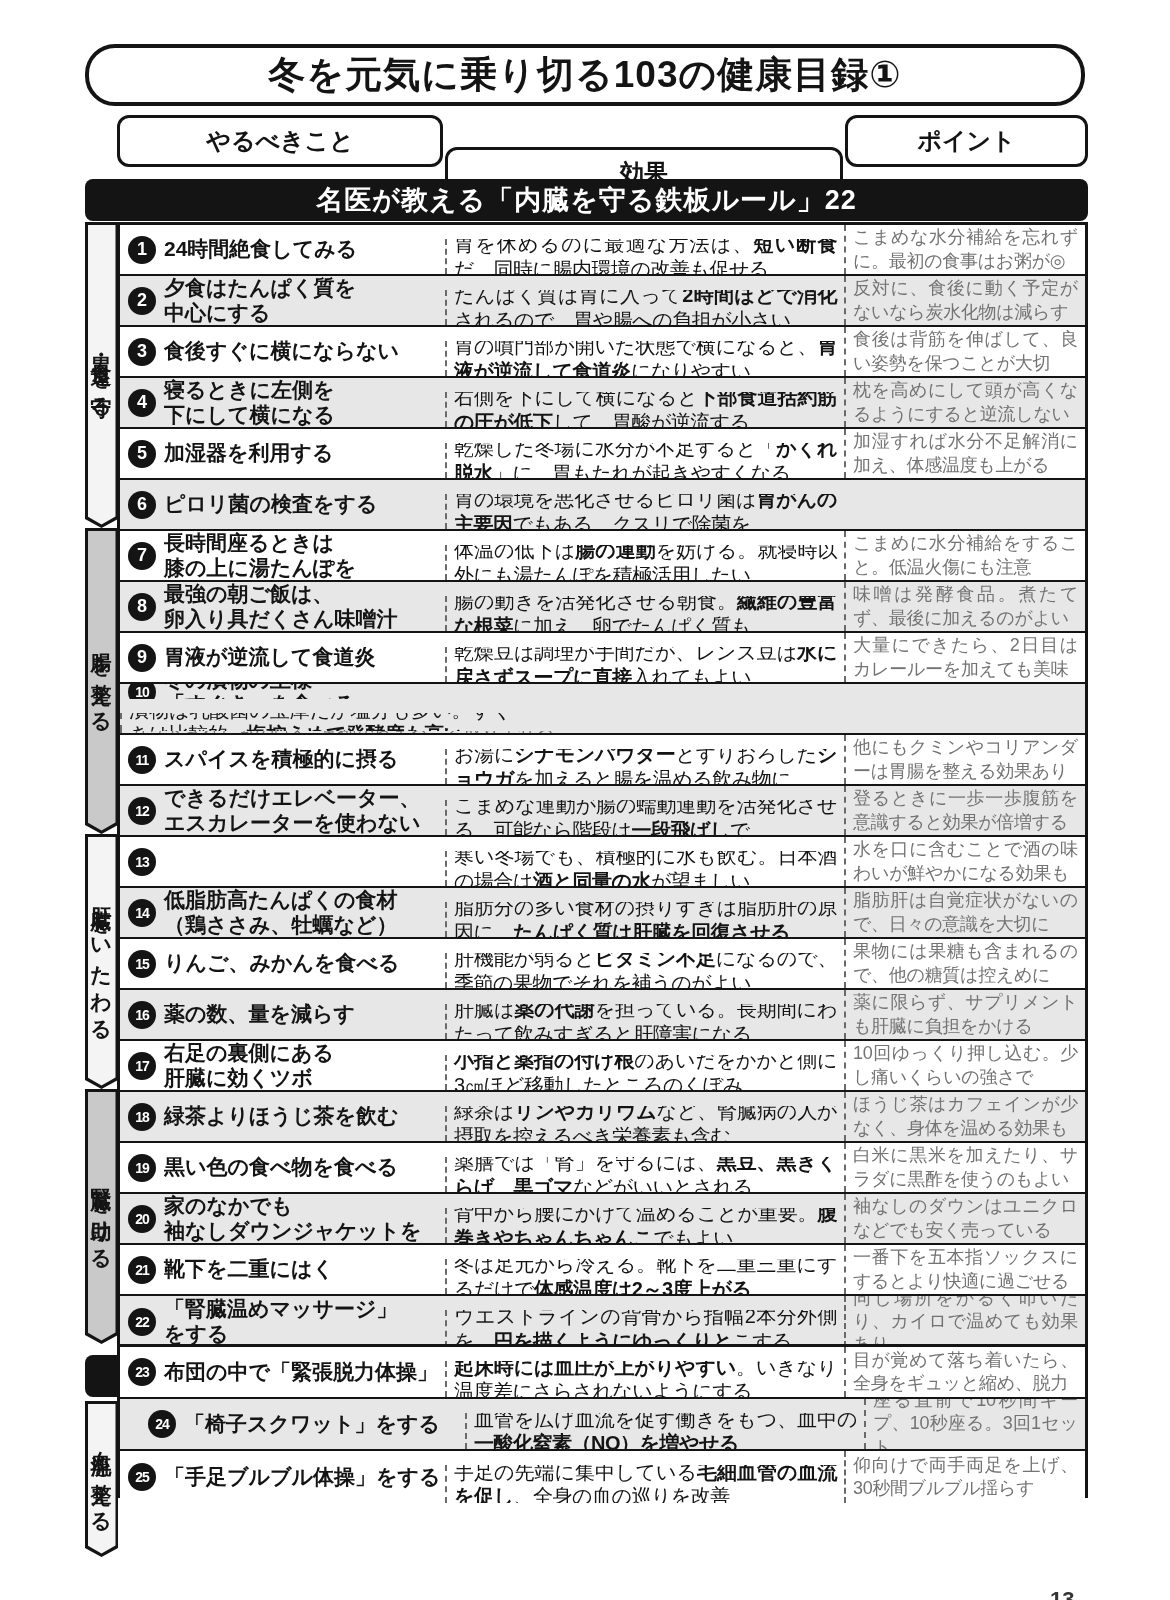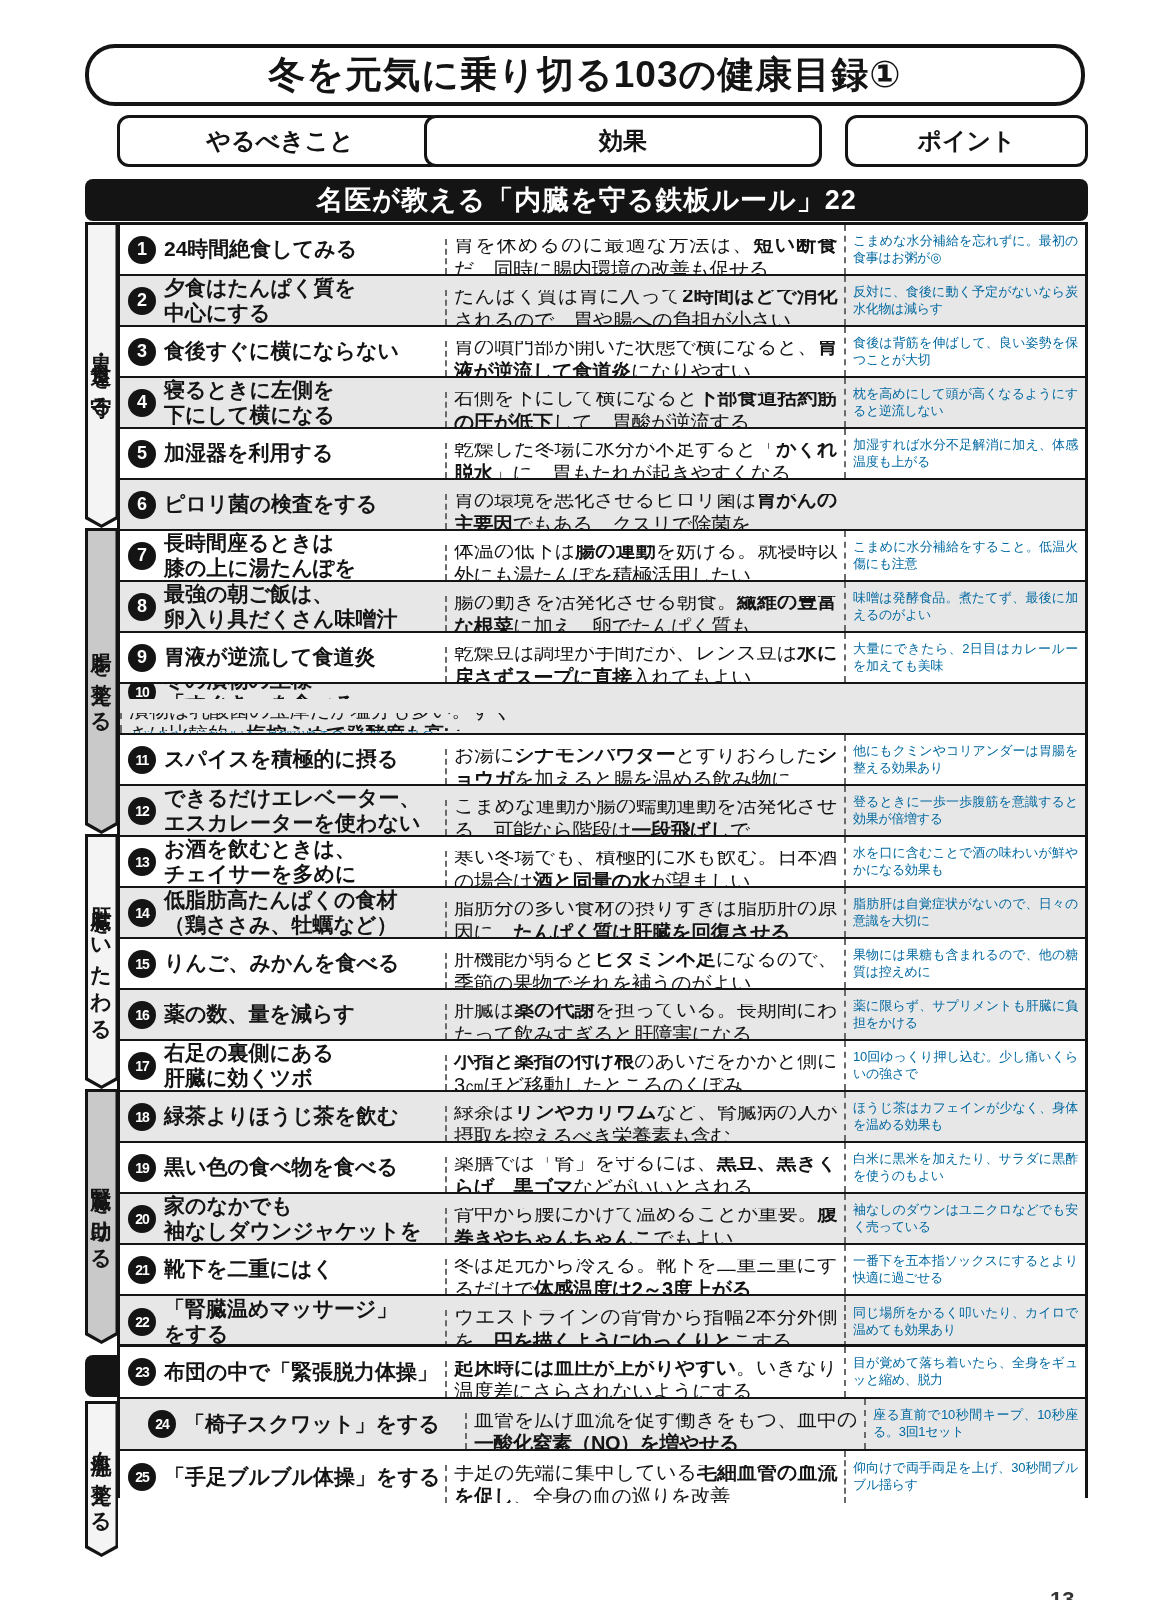--- a/index.html
+++ b/index.html
@@ -15,21 +15,21 @@
     display:flex;align-items:center;justify-content:center;box-sizing:border-box;
   }
   .title-box span{font-size:37px;font-weight:800;letter-spacing:1px;}
   
   .col-head{
     position:absolute;top:115px;height:52px;border:3px solid #141414;border-radius:12px;
     background:#fff;display:flex;align-items:center;justify-content:center;
     box-sizing:border-box;font-size:24px;font-weight:800;
   }
   #colhead-todo{left:117px;width:326px;}
-  #colhead-effect{left:424px;width:398px;}
+  #colhead-effect{left:445px;width:398px;margin-top:32px;}
   #colhead-point{left:845px;width:243px;}
   
   .section-bar{
     position:absolute;left:85px;width:1003px;height:42px;background:#141414;
     border-radius:8px;display:flex;align-items:center;justify-content:center;
     color:#fff;font-size:27px;font-weight:800;letter-spacing:1px;box-sizing:border-box;
   }
   #bar0{top:179px;}
   #bar1{top:1355px;}
   
@@ -59,22 +59,22 @@
   .task-label{
     font-size:21px;font-weight:800;line-height:1.15;white-space:pre-line;
     letter-spacing:0px;
   }
   .effect-text{
     font-size:20px;font-weight:400;line-height:1.22;letter-spacing:-0.5px;
     text-align:justify;
   }
   .effect-text b{font-weight:800;}
   .point-text{
-    font-size:13px;font-weight:400;line-height:1.28;letter-spacing:-0.3px;
-    text-align:justify;color:#0369a1;
+    font-size:18px;font-weight:400;line-height:1.28;letter-spacing:-0.3px;
+    text-align:justify;color:#737373;
   }
   
   .cat-tab{position:absolute;left:85px;width:33px;}
   .cat-tab .tab-outer{
     position:absolute;inset:0;background:#141414;
     clip-path:polygon(0 0,100% 0,100% calc(100% - 9px),50% 100%,0 calc(100% - 9px));
   }
   .cat-tab .tab-inner{
     position:absolute;left:2.5px;right:2.5px;top:2.5px;bottom:3.5px;
     clip-path:polygon(0 0,100% 0,100% calc(100% - 8px),50% 100%,0 calc(100% - 8px));
@@ -250,22 +250,20 @@
       <div class="cell cell-effect">
         <div class="effect-text"><span>こまめな運動が腸の蠕動運動を活発化させる。可能なら階段は</span><b>一段飛ばし</b><span>で</span></div>
       </div>
       <div class="cell cell-point">
         <div class="point-text">登るときに一歩一歩腹筋を意識すると効果が倍増する</div>
       </div>
     </div>
     <div class="rule-row row-white" style="height: 51px;">
       <div class="cell cell-task">
         <span class="badge d2">13</span>
-        <span class="task-label">お酒を飲むときは、
-チェイサーを多めに</span>
       </div>
       <div class="cell cell-effect">
         <div class="effect-text"><span>寒い冬場でも、積極的に水も飲む。日本酒の場合は</span><b>酒と同量の水</b><span>が望ましい</span></div>
       </div>
       <div class="cell cell-point">
         <div class="point-text">水を口に含むことで酒の味わいが鮮やかになる効果も</div>
       </div>
     </div>
     <div class="rule-row row-gray" style="height: 51px;">
       <div class="cell cell-task">

